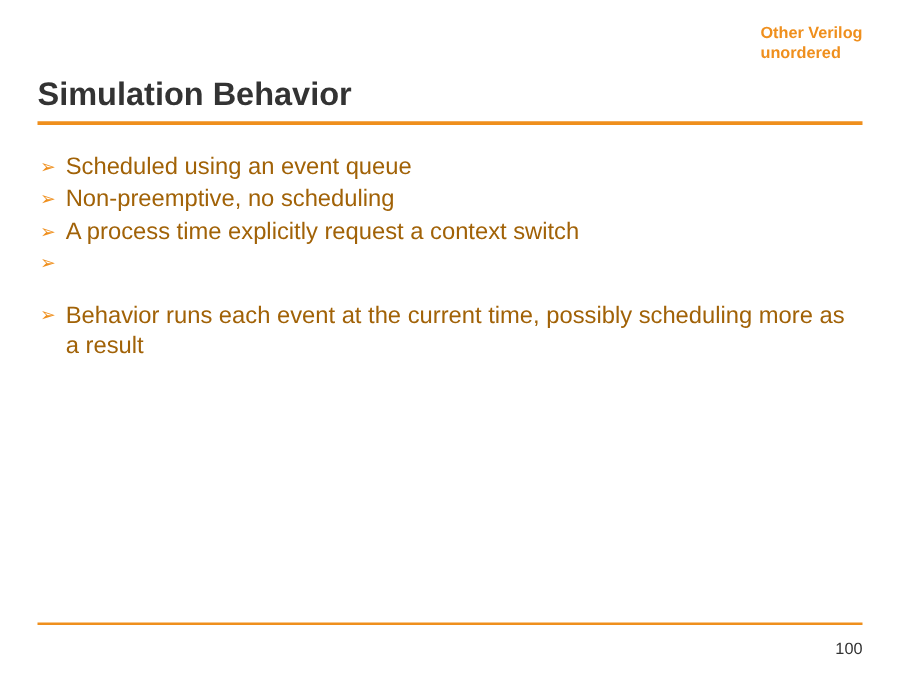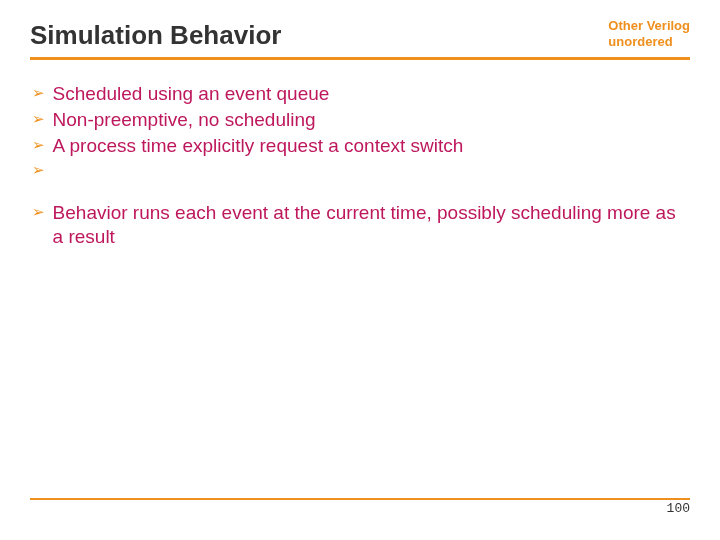--- a/index.html
+++ b/index.html
@@ -25,20 +25,21 @@
       display: flex;
       justify-content: space-between;
       align-items: flex-start;
       margin-bottom: 4px;
     }
     .title {
       font-size: 26px;
       font-weight: bold;
       color: #333333;
       font-family: Verdana, Geneva, sans-serif;
+      margin-top: 40px;
     }
     .category {
       color: #ef8f1d;
       font-family: "Comic Sans MS", cursive, sans-serif;
       font-weight: bold;
       font-size: 13px;
       text-align: left;
       line-height: 1.2;
       margin-top: -2px;
     }
@@ -62,39 +63,39 @@
     .bullet-marker {
       color: #ef8f1d;
       font-size: 15px;
       margin-right: 8px;
       margin-top: 2px;
       flex-shrink: 0;
       font-family: Arial, sans-serif;
     }
     .bullet-text {
       font-size: 19px;
-      color: #be185d;
+      color: #a16207;
       font-family: Verdana, Geneva, sans-serif;
       line-height: 1.25;
     }
     .divider-bottom {
       position: absolute;
       bottom: 40px;
       left: 30px;
       right: 30px;
       height: 2px;
       background: #ef8f1d;
     }
     .page-number {
       position: absolute;
-      bottom: 24px;
+      bottom: 14px;
       right: 30px;
       font-size: 13px;
       color: #333333;
-      font-family: Liberation Mono, monospace;
+      font-family: Liberation Sans, sans-serif;
     }
   </style>
 </head>
 <body>
 
 <div class="slide">
   <div class="header">
     <h1 class="title">Simulation Behavior</h1>
     <div class="category">
       <div>Other Verilog</div>

